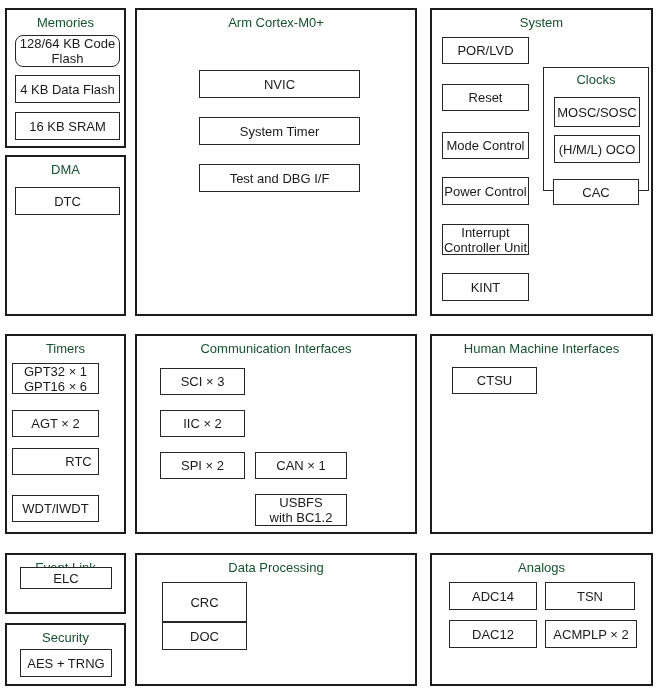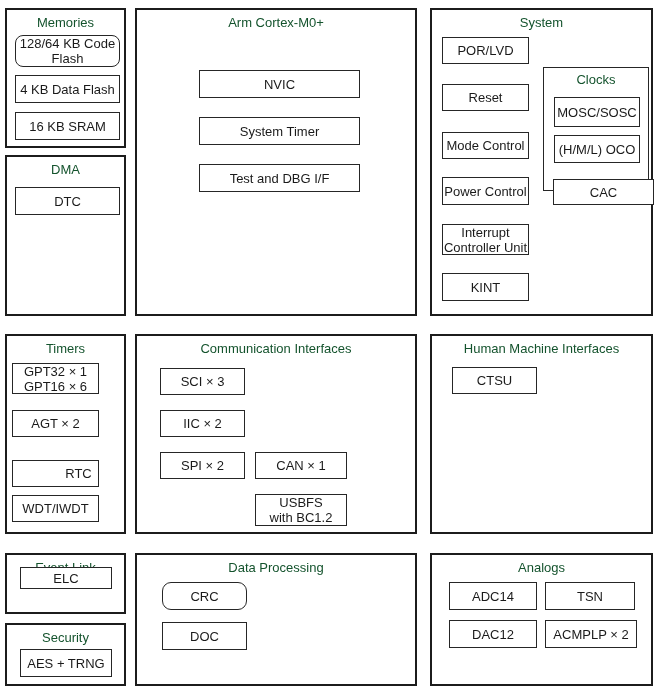--- a/index.html
+++ b/index.html
@@ -56,29 +56,29 @@
     <div class="ibox" style="left:10px;top:214px;width:87px;height:31px;">Interrupt
 Controller Unit</div>
     <div class="ibox" style="left:10px;top:263px;width:87px;height:28px;">KINT</div>
 
     <div class="sub" style="left:111px;top:25px;width:106px;height:124px;margin-top:32px;">
       <div class="title" style="top:4px;">Clocks</div>
       <div class="ibox" style="left:10px;top:29px;width:86px;height:30px;">MOSC/SOSC</div>
       <div class="ibox" style="left:10px;top:67px;width:86px;height:28px;">(H/M/L) OCO</div>
     </div>
 
-    <div class="ibox" style="left:121px;top:169px;width:101px;height:26px;">CAC</div>
+    <div class="ibox" style="left:121px;top:169px;width:86px;height:26px;">CAC</div>
   </section>
 
   <section class="outer" style="left:5px;top:334px;width:121px;height:200px;">
     <div class="title">Timers</div>
     <div class="ibox" style="left:5px;top:27px;width:87px;height:31px;">GPT32 × 1
 GPT16 × 6</div>
     <div class="ibox" style="left:5px;top:74px;width:87px;height:27px;">AGT × 2</div>
-    <div class="ibox" style="left:5px;top:124px;width:87px;height:27px;padding-left:46px;">RTC</div>
+    <div class="ibox" style="left:5px;top:112px;width:87px;height:27px;padding-left:46px;">RTC</div>
     <div class="ibox" style="left:5px;top:159px;width:87px;height:27px;">WDT/IWDT</div>
   </section>
 
   <section class="outer" style="left:135px;top:334px;width:282px;height:200px;">
     <div class="title">Communication Interfaces</div>
     <div class="ibox" style="left:23px;top:32px;width:85px;height:27px;">SCI × 3</div>
     <div class="ibox" style="left:23px;top:74px;width:85px;height:27px;">IIC × 2</div>
     <div class="ibox" style="left:23px;top:116px;width:85px;height:27px;">SPI × 2</div>
     <div class="ibox" style="left:118px;top:116px;width:92px;height:27px;">CAN × 1</div>
     <div class="ibox" style="left:118px;top:158px;width:92px;height:32px;">USBFS
@@ -95,21 +95,21 @@
     <div class="ibox" style="left:13px;top:12px;width:92px;height:22px;">ELC</div>
   </section>
 
   <section class="outer" style="left:5px;top:623px;width:121px;height:63px;">
     <div class="title">Security</div>
     <div class="ibox" style="left:13px;top:24px;width:92px;height:28px;">AES + TRNG</div>
   </section>
 
   <section class="outer" style="left:135px;top:553px;width:282px;height:133px;">
     <div class="title">Data Processing</div>
-    <div class="ibox" style="left:25px;top:27px;width:85px;height:28px;border-radius:9px;">CRC</div>
+    <div class="ibox" style="left:25px;top:27px;width:85px;height:40px;">CRC</div>
     <div class="ibox" style="left:25px;top:67px;width:85px;height:28px;">DOC</div>
   </section>
 
   <section class="outer" style="left:430px;top:553px;width:223px;height:133px;">
     <div class="title">Analogs</div>
     <div class="ibox" style="left:17px;top:27px;width:88px;height:28px;">ADC14</div>
     <div class="ibox" style="left:113px;top:27px;width:90px;height:28px;">TSN</div>
     <div class="ibox" style="left:17px;top:65px;width:88px;height:28px;">DAC12</div>
     <div class="ibox" style="left:113px;top:65px;width:92px;height:28px;">ACMPLP × 2</div>
   </section>

